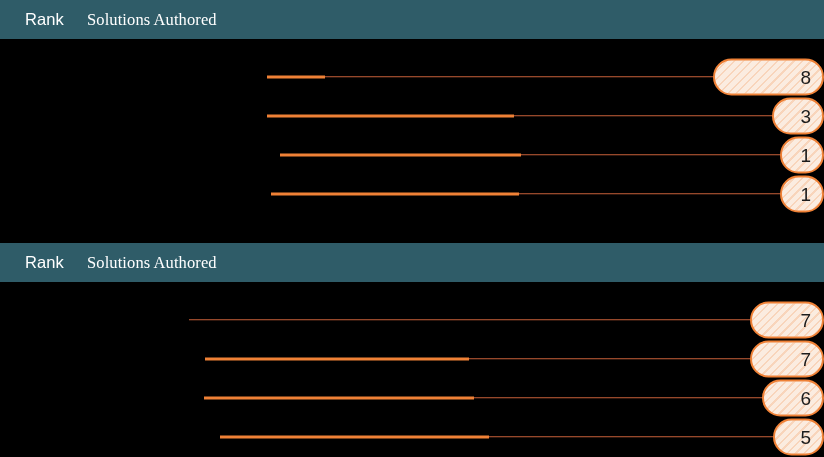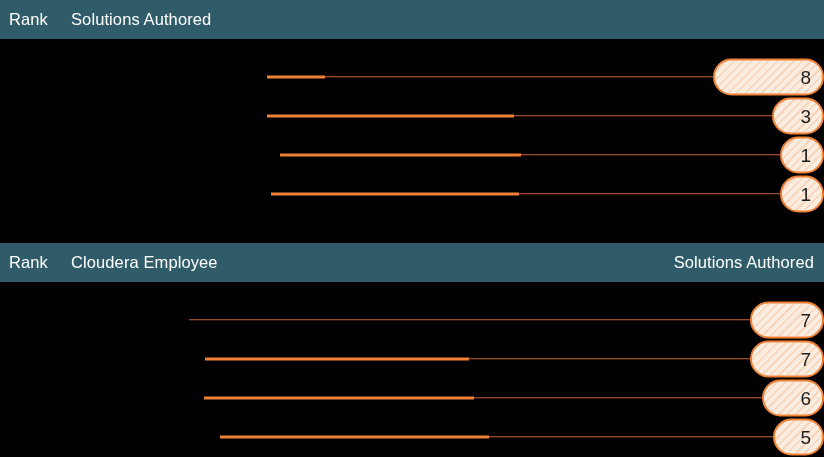--- a/index.html
+++ b/index.html
@@ -28,27 +28,29 @@
     align-items: center;
     color: #ffffff;
     font-size: 16.5px;
     letter-spacing: .1px;
     box-sizing: border-box;
     padding: 0 10px 0 9px;
   }
   .th-rank {
     width: 62px;
     flex: 0 0 62px;
+    margin-left: 16px;
   }
   .th-name {
     flex: 1 1 auto;
   }
   .th-metric {
     flex: 0 0 auto;
     text-align: right;
+    font-family: Liberation Serif, serif;
   }
 
   
   .rows {
     position: relative;
   }
   .row {
     position: relative;
     height: 39px;
   }
@@ -158,21 +160,20 @@
             <span>1</span>
           </div>
         </div>
         <div class="spacer-bottom"></div>
       </div>
     </div>
     <div class="gap"></div>
     <div class="board">
       <div class="thead">
         <div class="th-rank">Rank</div>
-        <div class="th-name">Cloudera Employee</div>
         <div class="th-metric">Solutions Authored</div>
       </div>
       <div class="rows">
         <div class="spacer-top"></div>
         <div class="row">
           <div class="row-rank"></div>
           <div class="row-name"></div>
           <div class="track" style="left: 189px; width: 561px;"></div>
           <div class="bar" style="left: 189px; width: 0px;"></div>
           <div class="pill" style="left: 750px; width: 74px;">

